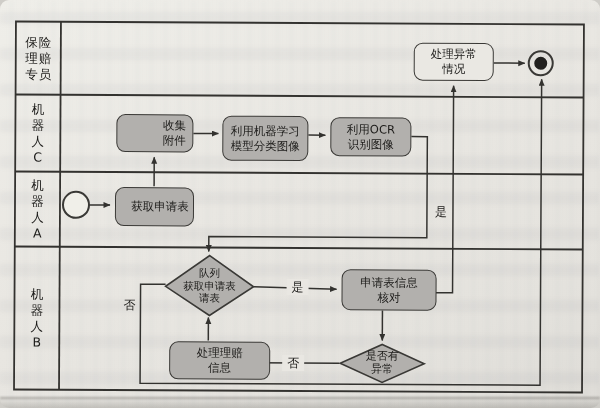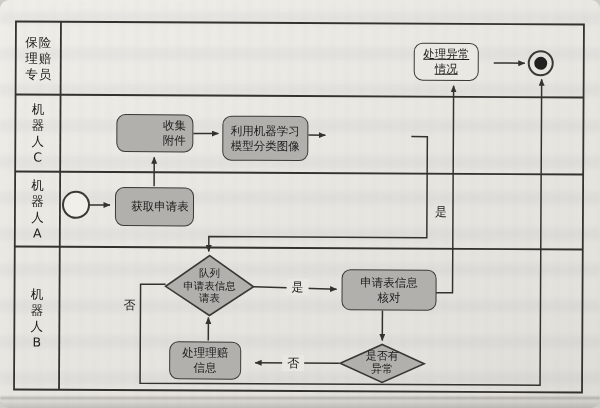--- a/index.html
+++ b/index.html
@@ -117,33 +117,35 @@
 C</div>
     <div class="lane-label" style="top:173px;height:75px;">机
 器
 人
 A</div>
     <div class="lane-label" style="top:248px;height:143px;">机
 器
 人
 B</div>
 
-    <div class="node light" style="left:413px;top:42px;width:65px;height:38px;text-decoration:underline;">处理异常
+    <div class="node light" style="left:413px;top:42px;width:80px;height:38px;">处理异常
 情况</div>
     <div class="node" style="left:116px;top:115px;width:77px;height:38px;padding-left:41px;">收集附件</div>
     <div class="node" style="left:222px;top:116px;width:86px;height:45px;">利用机器学习
 模型分类图像</div>
+    <div class="node" style="left:330px;top:117px;width:81px;height:39px;">利用OCR
+识别图像</div>
     <div class="node" style="left:115px;top:188px;width:79px;height:39px;padding-left:13px;">获取申请表</div>
     <div class="node" style="left:342px;top:269px;width:95px;height:41px;">申请表信息
 核对</div>
-    <div class="node" style="left:170px;top:342px;width:72px;height:38px;">处理理赔
+    <div class="node" style="left:170px;top:342px;width:101px;height:38px;">处理理赔
 信息</div>
 
     <div class="dtext" style="left:163px;top:260px;width:94px;height:52px;">队列
-申请表信息
+获取申请表
 请表</div>
     <div class="dtext" style="left:343px;top:345px;width:80px;height:36px;font-size:11px;">是否有
 异常</div>
 
     <div class="elabel bg" style="left:287px;top:279px;width:18px;height:16px;">是</div>
     <div class="elabel" style="left:121px;top:298px;width:18px;height:16px;">否</div>
     <div class="elabel" style="left:432px;top:203px;width:18px;height:16px;">是</div>
     <div class="elabel bg" style="left:283px;top:355px;width:18px;height:16px;">否</div>
   </div>
 

